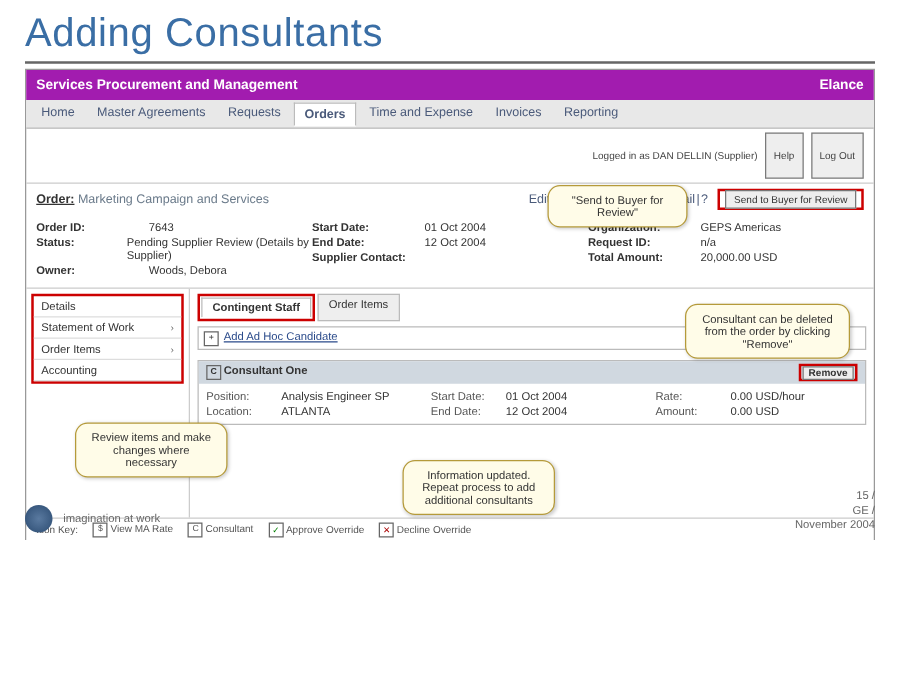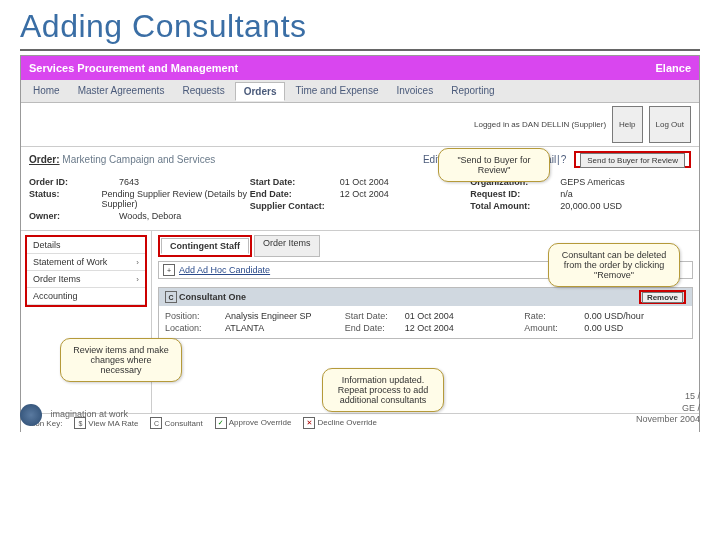--- a/index.html
+++ b/index.html
@@ -1,20 +1,20 @@
 <!DOCTYPE html>
 <html><head>
 <meta charset="utf-8">
 <style>
 html,body{margin:0;padding:0;font-family:Arial,Helvetica,sans-serif;font-size:10px;background:#fff;color:#333}
 .slide{width:720px;height:432px;position:relative;overflow:hidden}
 .title{font-size:32px;font-weight:300;color:#3a6ea5;padding:8px 20px 4px;letter-spacing:.5px}
 .hr{border-top:2px solid #666;margin:0 20px}
 .app{margin:4px 20px 0;border:1px solid #999;background:#fff}
-.banner{background:#d946ef;color:#fff;height:24px;display:flex;align-items:center;justify-content:space-between;padding:0 8px;font-size:11px;font-weight:bold}
+.banner{background:#a21caf;color:#fff;height:24px;display:flex;align-items:center;justify-content:space-between;padding:0 8px;font-size:11px;font-weight:bold}
 .navbar{background:#e8e8e8;border-bottom:1px solid #bbb;display:flex;gap:2px;padding:2px 4px}
 .navbar .tab{padding:3px 8px;font-size:10px;color:#4a5a7a;cursor:pointer}
 .navbar .tab.active{background:#fff;border:1px solid #bbb;border-bottom:1px solid #fff;margin-bottom:-1px;font-weight:bold}
 .topstrip{display:flex;justify-content:flex-end;align-items:center;gap:6px;padding:3px 8px;font-size:8px;color:#444}
 .minibtn{border:1px solid #7a7a7a;background:#eee;padding:13px 6px;font-size:8px;cursor:pointer}
 .orderhdr{padding:4px 8px;border-top:1px solid #ccc;display:flex;justify-content:space-between;align-items:center}
 .orderhdr .left{font-size:10px}
 .orderhdr .left .lbl{font-weight:bold;text-decoration:underline;color:#333}
 .orderhdr .left .val{color:#6a7a8a}
 .sendbox{border:2px solid #c00;padding:1px 4px}

